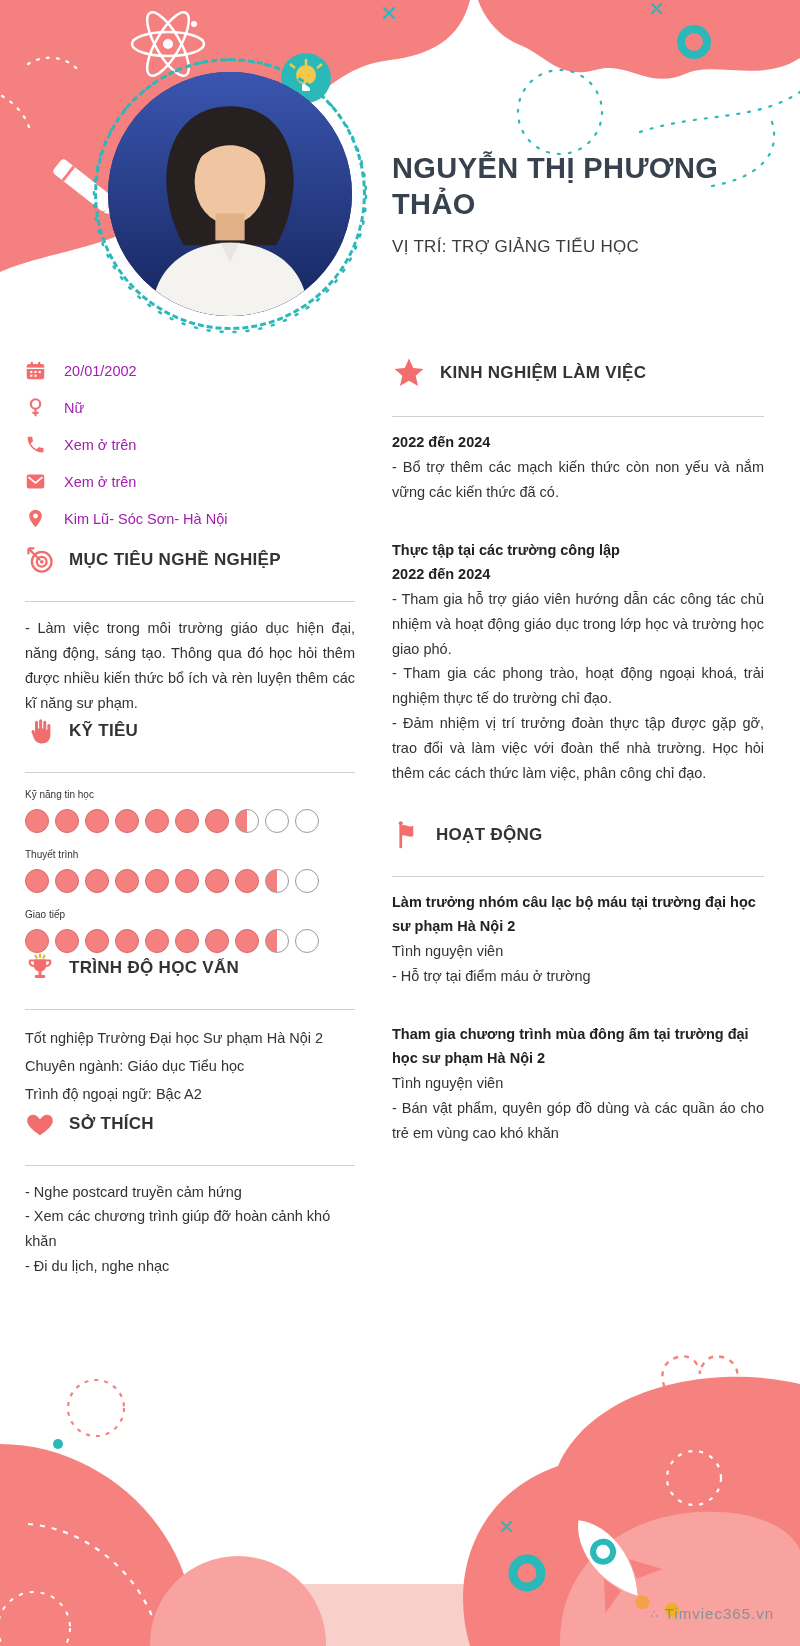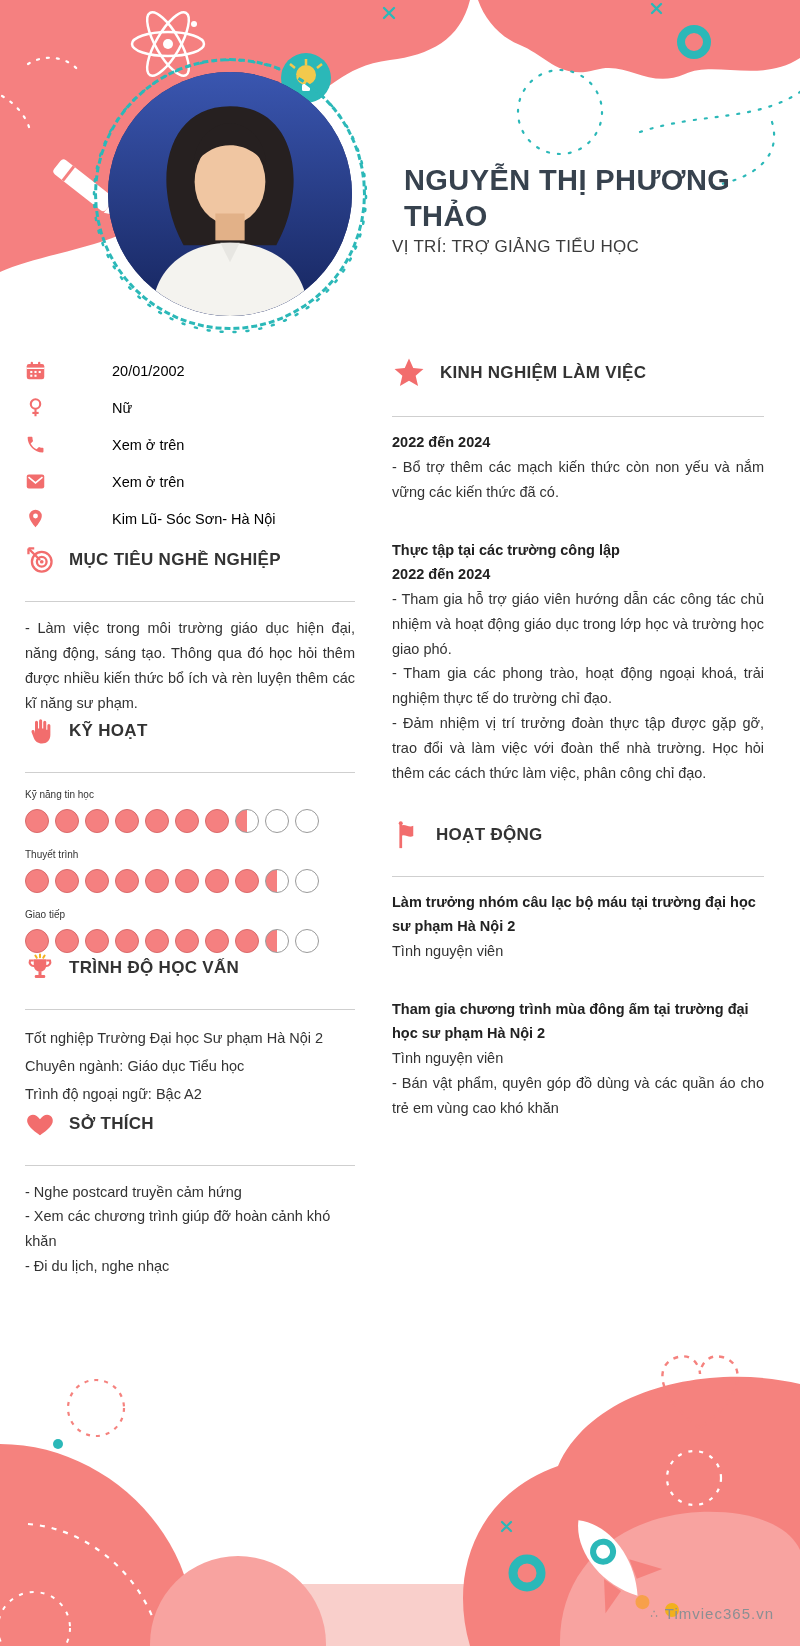--- a/index.html
+++ b/index.html
@@ -18,21 +18,21 @@
   .name{position:absolute;left:392px;top:150px;width:380px;font-size:29px;font-weight:700;
         color:#37424e;line-height:1.25;letter-spacing:.4px;}
   .position{position:absolute;left:392px;top:237px;width:380px;font-size:17px;color:#3b3b3b;letter-spacing:.3px;}
 
   
   .left-col{position:absolute;left:25px;top:360px;width:330px;}
   .right-col{position:absolute;left:392px;top:356px;width:372px;}
 
   .contact-row{display:flex;align-items:center;gap:18px;margin-bottom:16px;}
   .contact-icon{width:21px;height:21px;flex:0 0 21px;}
-  .contact-text{font-size:14.5px;color:#000000;margin-left:48px;}
+  .contact-text{font-size:14.5px;color:#a21caf;}
 
   .section-head{display:flex;align-items:center;gap:14px;border-bottom:1px solid #cfcfcf;
                 padding-bottom:26px;margin:30px 0 14px 0;}
   .section-head:first-child{margin-top:0;}
   .sec-icon{width:30px;height:30px;flex:0 0 30px;}
   .section-title{font-weight:700;font-size:17px;color:#333;letter-spacing:.3px;}
 
   .para{font-size:14.5px;line-height:1.72;text-align:justify;color:#333;}
 
   .skill-label{font-size:10px;color:#333;margin:16px 0 9px 0;}
@@ -113,21 +113,21 @@
       <rect width="100" height="100" fill="url(#bgblue)"></rect>
       <path d="M50 14 C31 14 23 30 24 47 C25 60 29 67 31 71 L69 71 C71 67 75 60 76 47 C77 30 69 14 50 14 Z" fill="#262020"></path>
       <ellipse cx="50" cy="45" rx="14.5" ry="17.5" fill="#f0c6a2"></ellipse>
       <path d="M35 38 C36 26 44 21 50 21 C56 21 64 26 65 38 C60 32 55 30 50 30 C45 30 40 32 35 38 Z" fill="#262020"></path>
       <rect x="44" y="58" width="12" height="11" fill="#e2b188"></rect>
       <path d="M18 100 C18 79 34 70 50 70 C66 70 82 79 82 100 Z" fill="#f4f3ef"></path>
       <path d="M46 70 L50 78 L54 70 Z" fill="#e7e6e2"></path>
     </svg>
   </div>
 
-  <h1 class="name" style="margin:12px;">NGUYỄN THỊ PHƯƠNG THẢO</h1>
+  <h1 class="name" style="margin:0;">NGUYỄN THỊ PHƯƠNG THẢO</h1>
   <div class="position">VỊ TRÍ: TRỢ GIẢNG TIỂU HỌC</div>
 
   <div class="left-col">
 
     <div>
       <div class="contact-row">
         <svg class="contact-icon" viewBox="0 0 24 24">
           <rect x="2" y="4.5" width="20" height="17.5" rx="2.5" fill="#F26D6D"></rect>
           <line x1="2" y1="9.5" x2="22" y2="9.5" stroke="#fff" stroke-width="1.6"></line>
           <rect x="6.5" y="2" width="2.6" height="4.5" rx="1.2" fill="#F26D6D"></rect>
@@ -184,21 +184,21 @@
         <span class="section-title">MỤC TIÊU NGHỀ NGHIỆP</span>
       </div>
       <div class="para">- Làm việc trong môi trường giáo dục hiện đại, năng động, sáng tạo. Thông qua đó học hỏi thêm được nhiều kiến thức bổ ích và rèn luyện thêm các kĩ năng  sư phạm.</div>
     </section>
 
     <section>
       <div class="section-head">
         <svg class="sec-icon" viewBox="0 0 24 24">
           <path d="M8 12V5a1.2 1.2 0 0 1 2.4 0v5h.9V3.8a1.2 1.2 0 0 1 2.4 0V10h.9V5a1.2 1.2 0 0 1 2.4 0v6h.9V7.5a1.2 1.2 0 0 1 2.4 0V15c0 4.5-2.8 7-6.7 7-3.4 0-5.6-1.8-6.8-5l-1.6-4.3a1.3 1.3 0 0 1 2.4-.9L8 14z" fill="#F26D6D"></path>
         </svg>
-        <span class="section-title">KỸ HOẠT</span>
+        <span class="section-title">KỸ TIÊU</span>
       </div>
       <div class="skill-label">Kỹ năng tin học</div>
       <div class="dots">
           <span class="dot full"></span>
           <span class="dot full"></span>
           <span class="dot full"></span>
           <span class="dot full"></span>
           <span class="dot full"></span>
           <span class="dot full"></span>
           <span class="dot full"></span>
@@ -293,20 +293,21 @@
           <circle cx="7" cy="2.6" r="1.6" fill="#F26D6D"></circle>
           <line x1="7" y1="3.6" x2="7" y2="22.5" stroke="#F26D6D" stroke-width="2.2"></line>
           <path d="M7 4.6c3.5-1.9 6.5 1.9 10 0v8.2c-3.5 1.9-6.5-1.9-10 0z" fill="#F26D6D"></path>
         </svg>
         <span class="section-title">HOẠT ĐỘNG</span>
       </div>
 
       <div class="xp-entry">
         <div class="xp-role">Làm trưởng nhóm câu lạc bộ máu tại trường đại học sư phạm Hà Nội 2</div>
         <div class="xp-sub">Tình nguyện viên</div>
+        <div class="xp-line" style="text-align:left;">- Hỗ trợ tại điểm máu ở trường</div>
       </div>
 
       <div class="xp-entry">
         <div class="xp-role">Tham gia chương trình mùa đông ấm tại trường đại học sư phạm Hà Nội 2</div>
         <div class="xp-sub">Tình nguyện viên</div>
         <div class="xp-line">- Bán vật phẩm, quyên góp đồ dùng và các quần áo cho trẻ em vùng cao khó khăn</div>
       </div>
     </section>
   </div>
 

